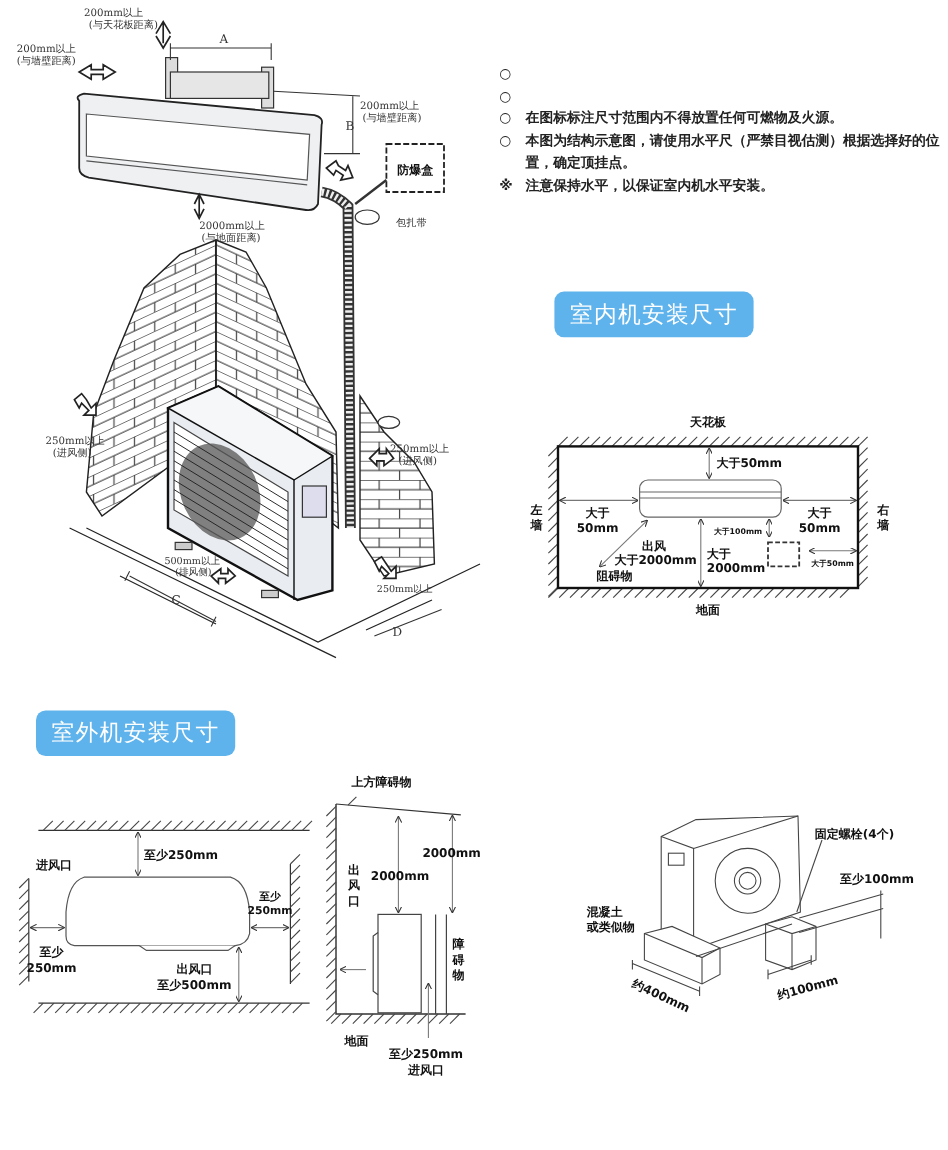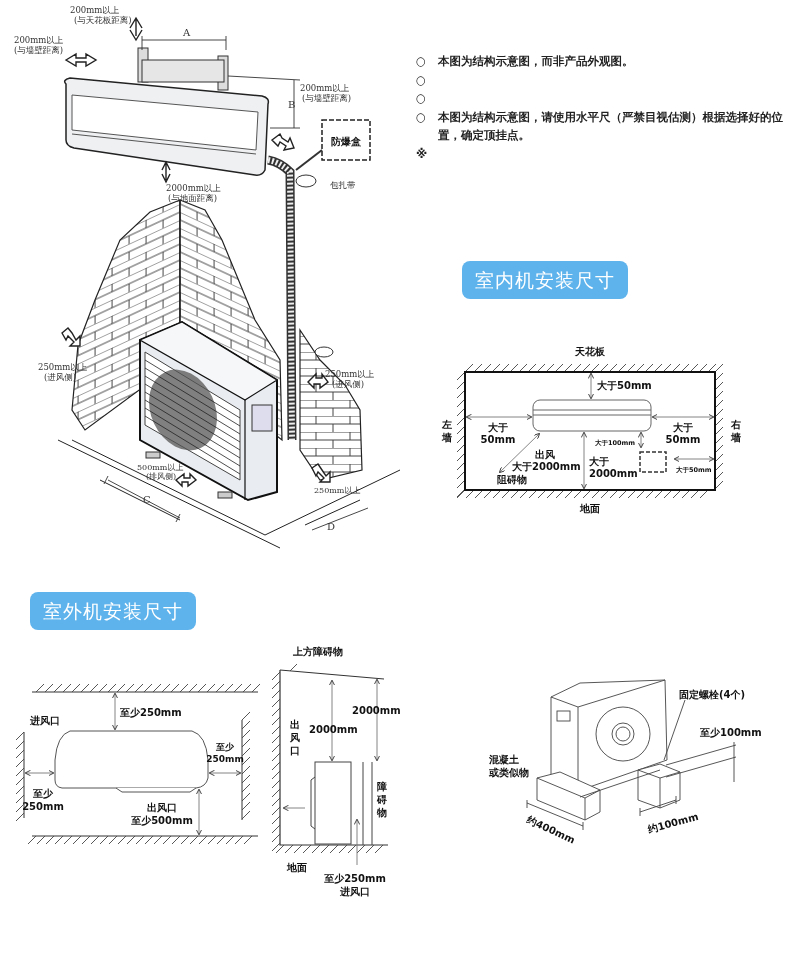--- a/index.html
+++ b/index.html
@@ -126,38 +126,39 @@
     <text class="ts" x="332" y="387" font-size="8.5">(进风侧)</text>
     <text class="ts" x="137" y="470" font-size="8">500mm以上</text>
     <text class="ts" x="146" y="479" font-size="8">(排风侧)</text>
     <text class="ts" x="314" y="493" font-size="8">250mm以上</text>
   </g>
 </svg>
 
 <div class="notes">
   <div class="note">
       <span class="bullet">○</span>
-      <span>本图为结构示意图，而非产品外观图。</span>
     </div>
   <div class="note">
       <span class="bullet">○</span>
     </div>
   <div class="note">
       <span class="bullet">○</span>
+      <span>在图标标注尺寸范围内不得放置任何可燃物及火源。</span>
     </div>
   <div class="note">
       <span class="bullet">○</span>
       <span>本图为结构示意图，请使用水平尺（严禁目视估测）根据选择好的位置，确定顶挂点。</span>
     </div>
   <div class="note">
       <span class="bullet">※</span>
+      <span>注意保持水平，以保证室内机水平安装。</span>
     </div>
 </div>
 
-<div class="badge" style="left:462px;top:261px;">室内机安装尺寸</div>
+<div class="badge" style="left:462px;top:243px;">室内机安装尺寸</div>
 <div class="badge" style="left:30px;top:592px;">室外机安装尺寸</div>
 
 <svg width="790" height="958" viewBox="0 0 790 958" style="pointer-events:none">
   <defs>
     <marker id="ah" markerWidth="6" markerHeight="6" refX="5" refY="3" orient="auto">
         <path d="M0 0 L6 3 L0 6" fill="none" stroke="#333" stroke-width="1"></path>
       </marker>
     <marker id="ahs" markerWidth="6" markerHeight="6" refX="1" refY="3" orient="auto">
         <path d="M6 0 L0 3 L6 6" fill="none" stroke="#333" stroke-width="1"></path>
       </marker>

